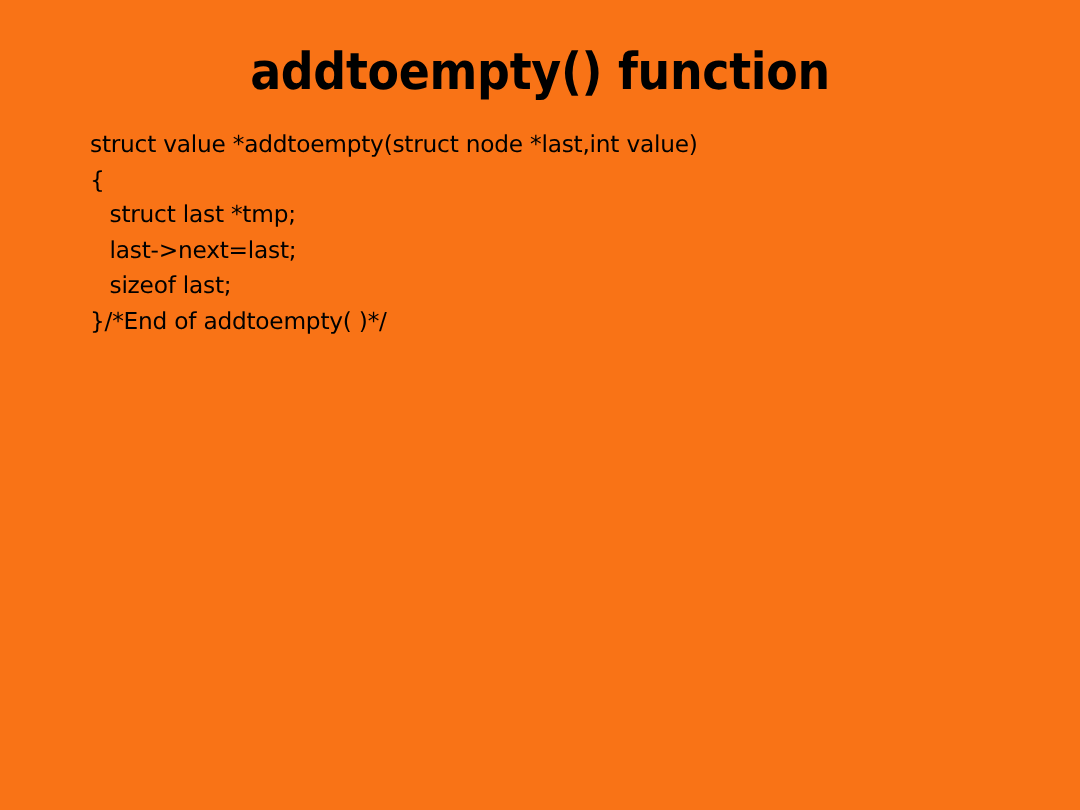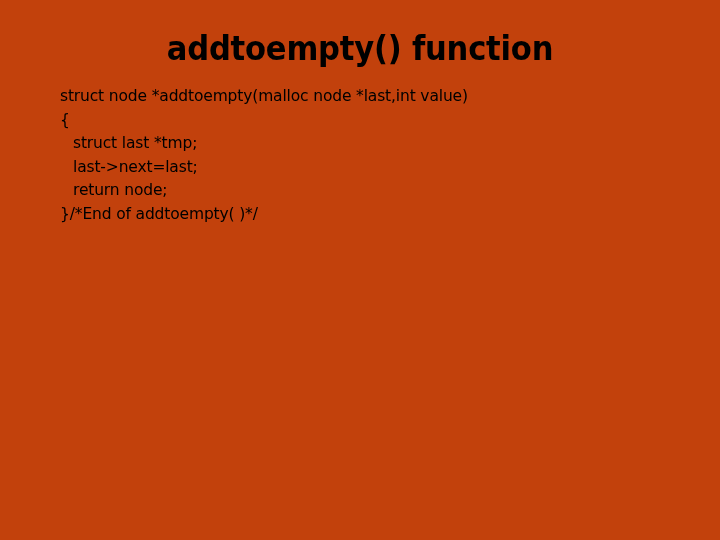--- a/index.html
+++ b/index.html
@@ -10,21 +10,21 @@
     width: 720px;
     height: 540px;
     background: #ffffff;
     font-family: "Liberation Sans", sans-serif;
     overflow: hidden;
   }
   .slide {
     position: relative;
     width: 720px;
     height: 540px;
-    background: #c2410c;
+    background: #f97316;
   }
   .slide-title {
     position: absolute;
     left: 0;
     top: 27px;
     width: 720px;
     text-align: center;
     font-family: "DejaVu Sans", sans-serif;
     font-size: 34px;
     font-weight: bold;
@@ -55,21 +55,21 @@
   }
 </style>
 </head>
 <body>
 
 <div class="slide">
 
   <div class="slide-title">addtoempty() function</div>
 
   <div class="code-block">
-    <div class="code-line">struct node *addtoempty(malloc node *last,int value)</div>
+    <div class="code-line">struct value *addtoempty(struct node *last,int value)</div>
     <div class="code-line">{</div>
     <div class="code-line indent-1">struct last *tmp;</div>
     <div class="code-line indent-1">last-&gt;next=last;</div>
-    <div class="code-line indent-1">return node;</div>
+    <div class="code-line indent-1">sizeof last;</div>
     <div class="code-line">}/*End of addtoempty( )*/</div>
   </div>
 
 </div>
 
 </body></html>

